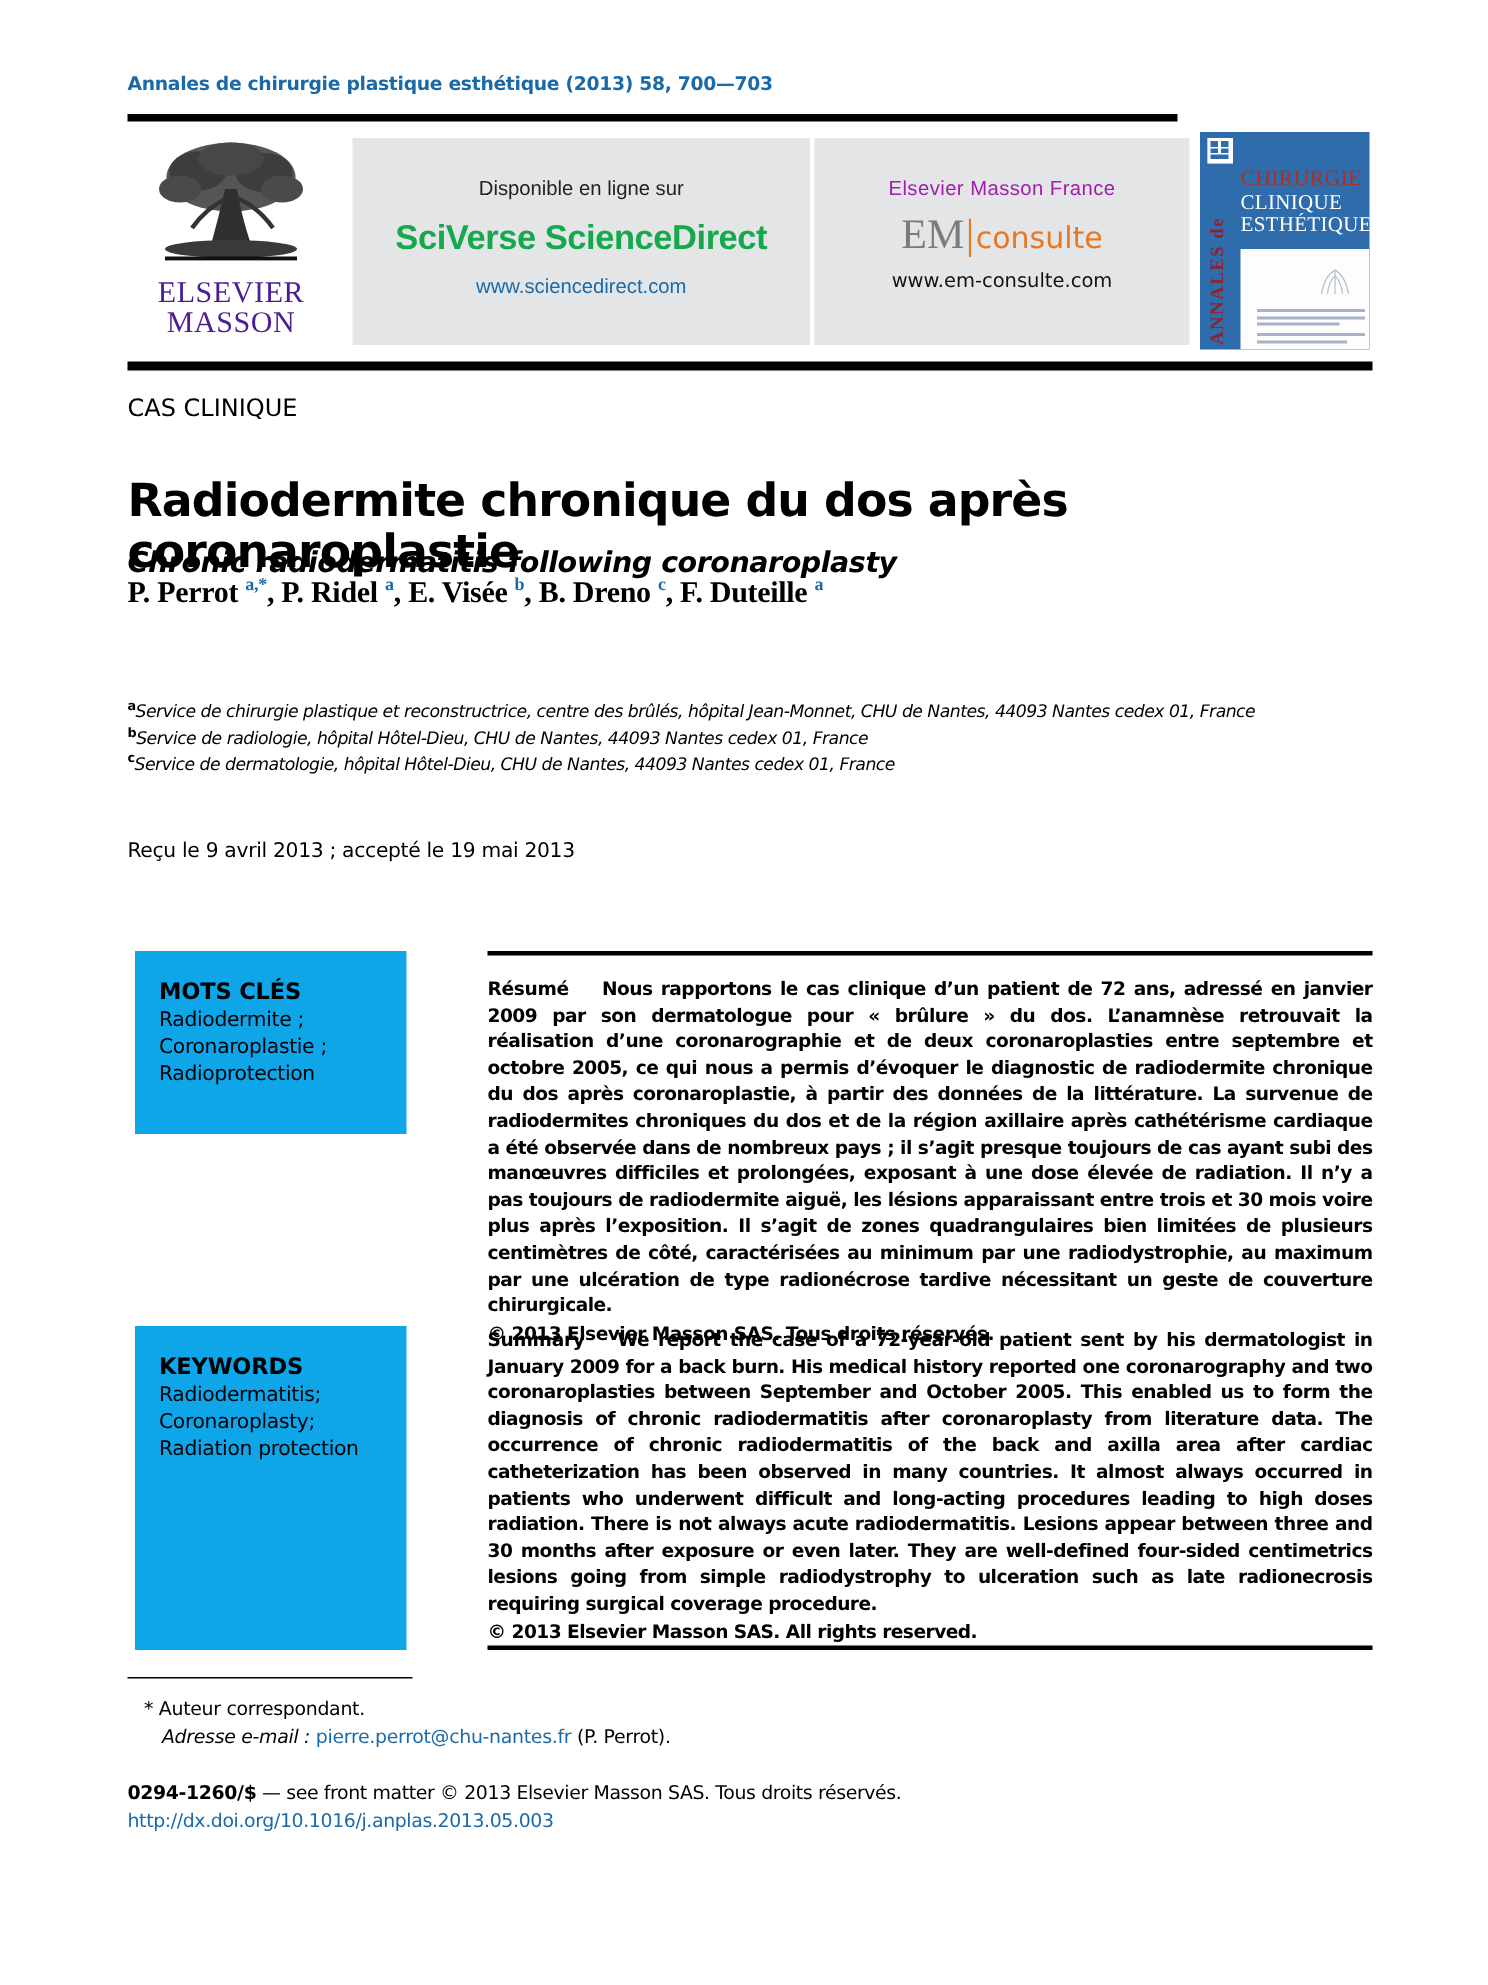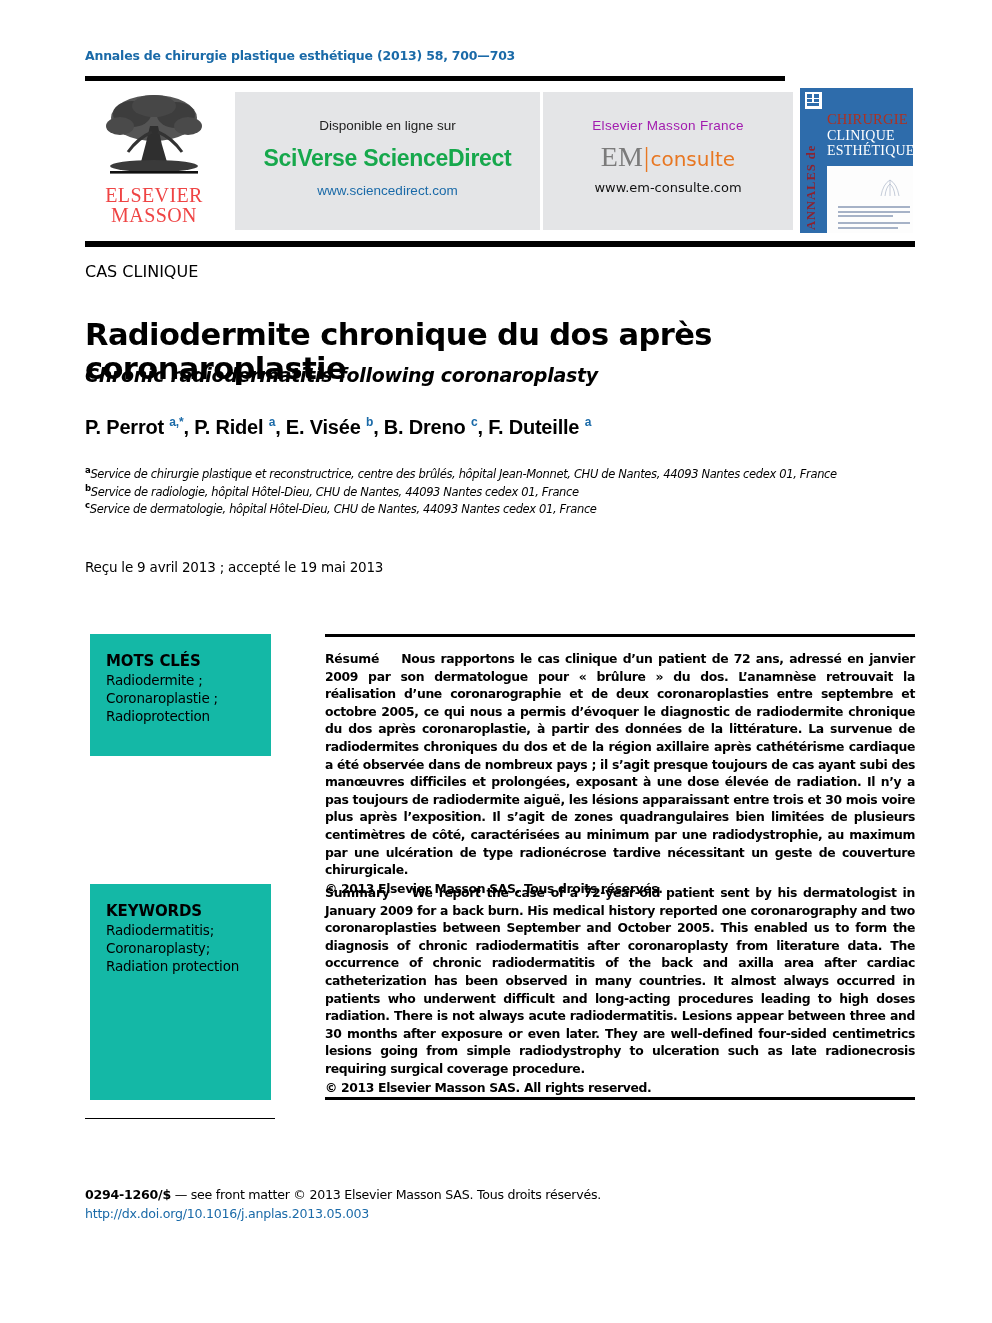--- a/index.html
+++ b/index.html
@@ -92,21 +92,21 @@
     width: 118px;
     height: 140px;
     text-align: center;
   }
   .tree-svg { display: block; margin: 0 auto; }
   .elsevier-wordmark {
     margin-top: 1px;
     font-family: "Liberation Serif", serif;
     font-size: 20px;
     line-height: 1.02;
-    color: #ef4444;
+    color: #4c1d95;
     letter-spacing: 0.4px;
   }
   .grey-panel {
     position: absolute;
     top: 4px;
     background: #e4e5e7;
     height: 138px;
   }
   .panel-left { left: 150px; width: 305px; }
   .panel-right { left: 458px; width: 250px; }
@@ -272,23 +272,23 @@
     width: 860px;
     font-family: "DejaVu Sans", sans-serif;
     font-style: italic;
     font-size: 19px;
     letter-spacing: -0.3px;
     color: #000;
   }
   .authors {
     position: absolute;
     left: 85px;
-    top: 416px;
+    top: 384px;
     width: 860px;
-    font-family: Liberation Sans, sans-serif;
+    font-family: Liberation Serif, serif;
     font-weight: bold;
     font-size: 20px;
     letter-spacing: -0.2px;
     color: #000;
   }
   .authors sup {
     color: #1a6aa8;
     font-size: 12px;
     font-weight: bold;
     vertical-align: super;
@@ -324,21 +324,21 @@
     font-size: 13.5px;
     letter-spacing: -0.2px;
     color: #000;
   }
 
   
   .kwbox {
     position: absolute;
     left: 90px;
     width: 181px;
-    background: #14b8a6;
+    background: #0ea5e9;
     padding: 18px 0 0 16px;
     box-sizing: border-box;
   }
   .kwbox-fr { top: 634px; height: 122px; }
   .kwbox-en { top: 884px; height: 216px; }
   .kwbox h4 {
     margin: 0 0 2px 0;
     font-family: "DejaVu Sans", sans-serif;
     font-weight: bold;
     font-size: 15px;
@@ -532,19 +532,23 @@
     <p style="white-space:pre-line">Radiodermatitis;
 Coronaroplasty;
 Radiation protection</p>
   </div>
 
   <div class="abstract abstract-fr"><span class="lead">Résumé</span><span class="lead-gap"></span><span>Nous rapportons le cas clinique d’un patient de 72 ans, adressé en janvier 2009 par son dermatologue pour « brûlure » du dos. L’anamnèse retrouvait la réalisation d’une coronarographie et de deux coronaroplasties entre septembre et octobre 2005, ce qui nous a permis d’évoquer le diagnostic de radiodermite chronique du dos après coronaroplastie, à partir des données de la littérature. La survenue de radiodermites chroniques du dos et de la région axillaire après cathétérisme cardiaque a été observée dans de nombreux pays ; il s’agit presque toujours de cas ayant subi des manœuvres difficiles et prolongées, exposant à une dose élevée de radiation. Il n’y a pas toujours de radiodermite aiguë, les lésions apparaissant entre trois et 30 mois voire plus après l’exposition. Il s’agit de zones quadrangulaires bien limitées de plusieurs centimètres de côté, caractérisées au minimum par une radiodystrophie, au maximum par une ulcération de type radionécrose tardive nécessitant un geste de couverture chirurgicale.</span><span class="copyline">© 2013 Elsevier Masson SAS. Tous droits réservés.</span></div>
 
   <div class="abstract abstract-en"><span class="lead">Summary</span><span class="lead-gap"></span><span>We report the case of a 72-year-old patient sent by his dermatologist in January 2009 for a back burn. His medical history reported one coronarography and two coronaroplasties between September and October 2005. This enabled us to form the diagnosis of chronic radiodermatitis after coronaroplasty from literature data. The occurrence of chronic radiodermatitis of the back and axilla area after cardiac catheterization has been observed in many countries. It almost always occurred in patients who underwent difficult and long-acting procedures leading to high doses radiation. There is not always acute radiodermatitis. Lesions appear between three and 30 months after exposure or even later. They are well-defined four-sided centimetrics lesions going from simple radiodystrophy to ulceration such as late radionecrosis requiring surgical coverage procedure.</span><span class="copyline">© 2013 Elsevier Masson SAS. All rights reserved.</span></div>
 
   <div class="rule-footnote"></div>
+  <div class="footnotes">
+    <div class="corr">* Auteur correspondant.</div>
+    <div class="mail"><i>Adresse e-mail :</i> <a href="#">pierre.perrot@chu-nantes.fr</a> <span>(P. Perrot).</span></div>
+  </div>
 
   <div class="colophon">
     <span class="issn">0294-1260/$</span><span> — see front matter © 2013 Elsevier Masson SAS. Tous droits réservés.</span>
     <a class="doi" href="#">http://dx.doi.org/10.1016/j.anplas.2013.05.003</a>
   </div>
 
 </div>
 
 </body></html>

